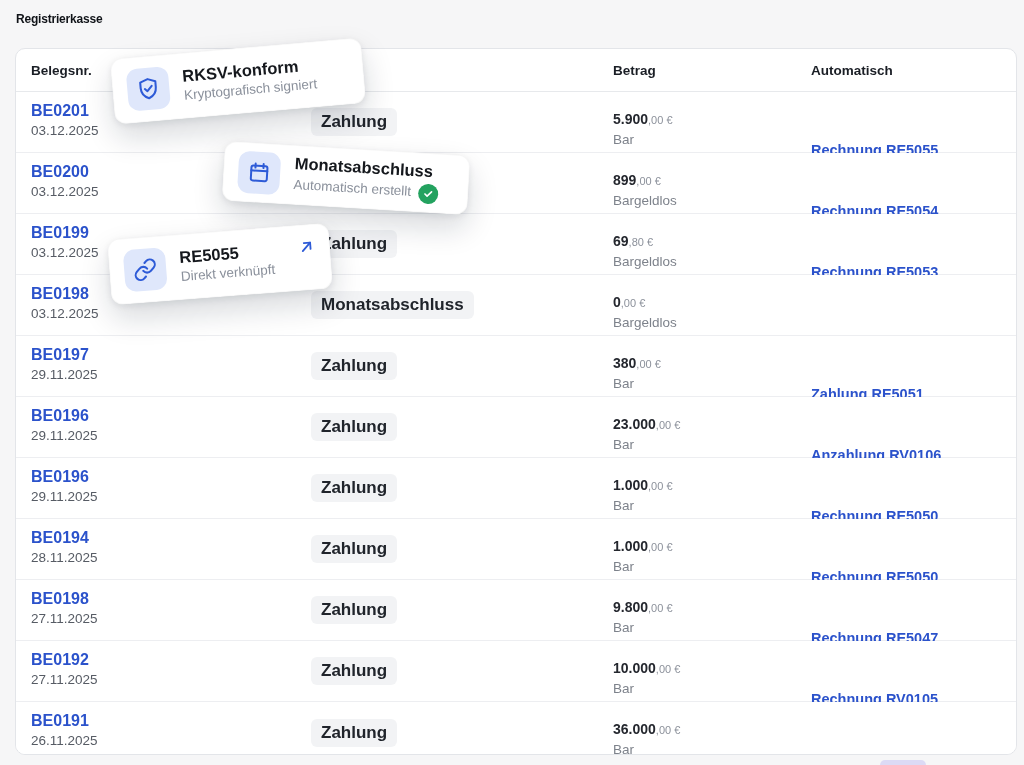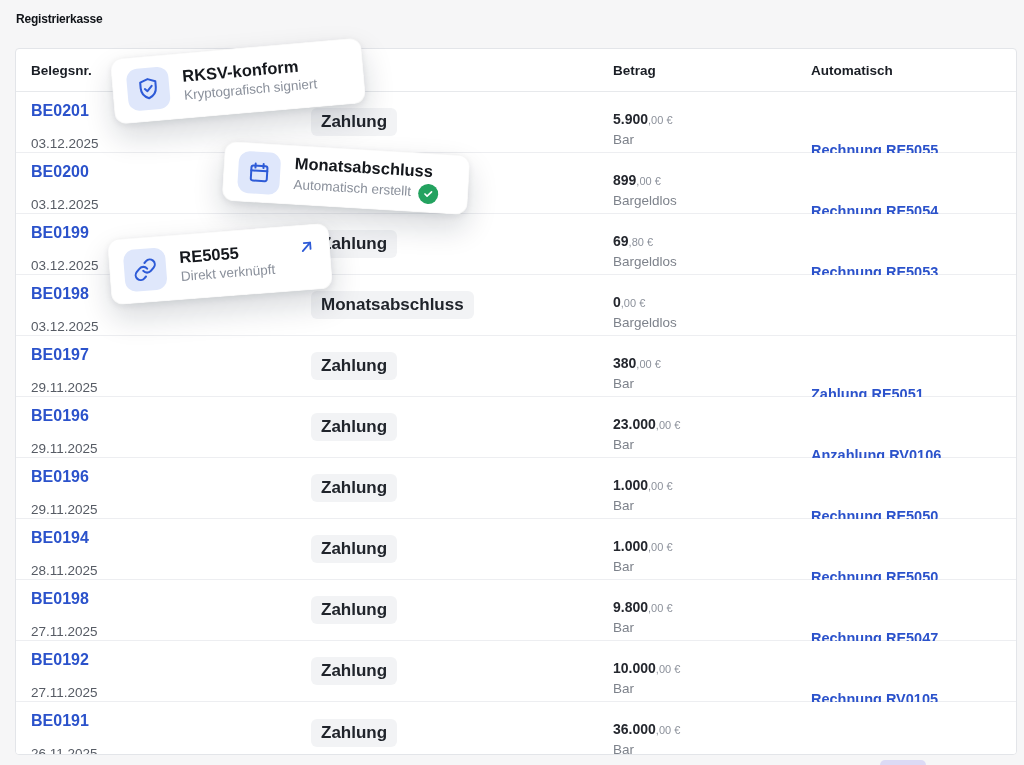--- a/index.html
+++ b/index.html
@@ -9,34 +9,34 @@
     font-family:"Liberation Sans",sans-serif;
     -webkit-font-smoothing:antialiased;
   }
   .page-title{
     position:absolute;left:16px;top:12px;
     font-size:12px;font-weight:700;color:#101318;letter-spacing:-.2px;
   }
   
   .table-card{
     position:absolute;left:15px;top:48px;width:1002px;height:707px;
-    background:#fff;border:1px solid #e3e5e9;border-radius:4px;
+    background:#fff;border:1px solid #e3e5e9;border-radius:10px;
     box-sizing:border-box;overflow:hidden;z-index:1;
   }
   .thead{position:relative;height:42px;border-bottom:1px solid #e7e9ec;}
   .th{
     position:absolute;top:50%;transform:translateY(-50%);
     font-size:13.5px;font-weight:700;color:#1a1e25;
   }
   .th.c1{left:15px}.th.c3{left:597px}.th.c4{left:795px}
   .row{position:relative;height:61px;border-bottom:1px solid #edeef1;box-sizing:border-box;background:#fff;}
   .row:last-child{border-bottom:none;}
   .beleg{position:absolute;left:15px;top:11px;line-height:1;}
   .beleg-no{font-size:16px;font-weight:700;color:var(--link-blue,#2b52cb);cursor:pointer;}
-  .beleg-date{font-size:13.5px;color:#565b64;margin-top:18px;}
+  .beleg-date{font-size:13.5px;color:#565b64;margin-top:5px;}
   .type-badge{
     position:absolute;left:295px;top:50%;transform:translateY(-50%);
     background:var(--badge-bg,#f2f3f5);border-radius:6px;
     padding:4px 10px;font-size:17px;font-weight:700;color:#20242b;white-space:nowrap;
   }
   .amount{position:absolute;left:597px;top:19px;line-height:1;}
   .amount-main{font-size:14px;font-weight:700;color:#24272e;}
   .amount-minor{font-size:11px;font-weight:400;color:#8c919b;}
   .pay-method{font-size:13.5px;color:#7d828b;margin-top:6px;}
   .desc-link{

